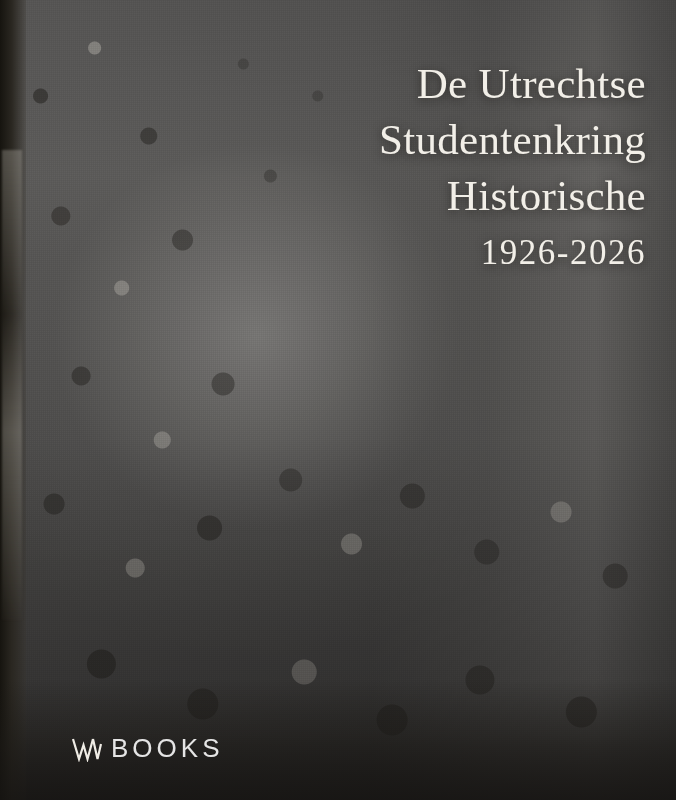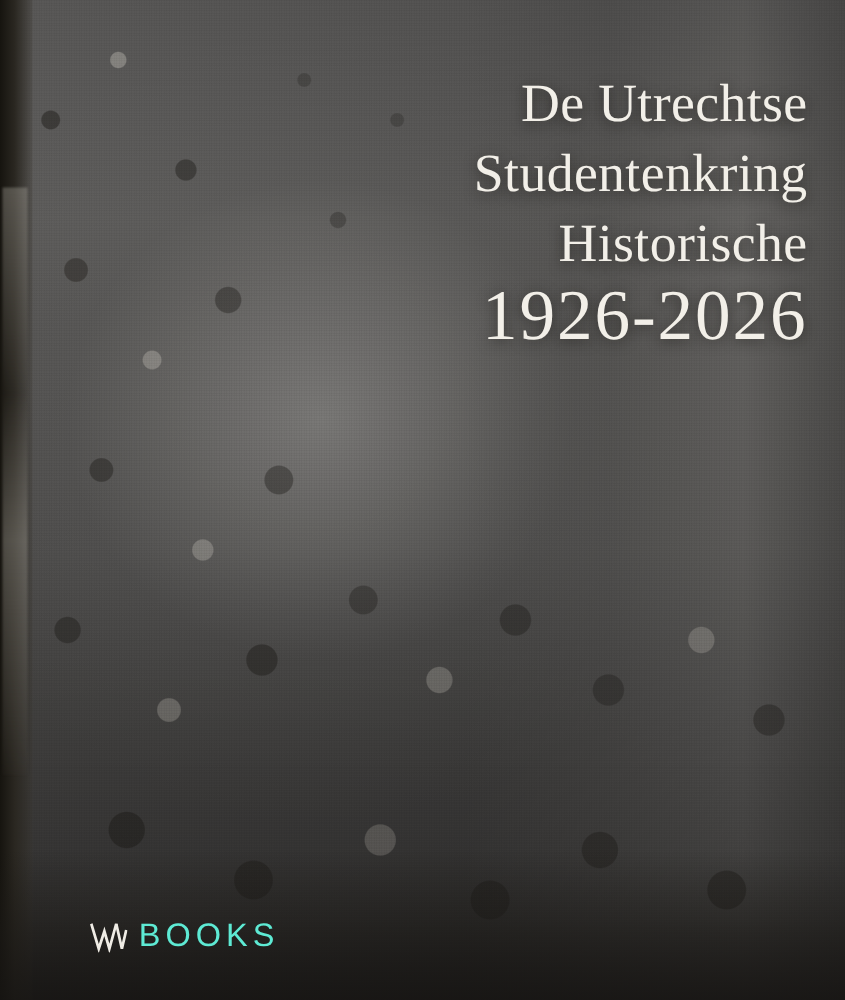--- a/index.html
+++ b/index.html
@@ -114,21 +114,21 @@
   }
   .title-line {
     font-family: "Liberation Serif", serif;
     font-size: 43px;
     line-height: 56px;
     letter-spacing: 0.3px;
     white-space: nowrap;
   }
   .title-years {
     font-family: "Liberation Serif", serif;
-    font-size: 57px;
+    font-size: 35px;
     line-height: 58px;
     letter-spacing: 1.5px;
   }
   .subtitle {
     margin-top: 14px;
     font-family: "Liberation Serif", serif;
     font-style: italic;
     font-size: 21px;
     line-height: 28px;
     color: #efece4;
@@ -146,21 +146,21 @@
     gap: 9px;
     color: #efece5;
   }
   .pub-mark {
     display: block;
   }
   .pub-word {
     font-family: "Liberation Sans", sans-serif;
     font-size: 26px;
     letter-spacing: 4px;
-    color: #5eead4;
+    color: #e5e5e5;
   }
 </style>
 </head>
 <body>
 
 <div class="cover">
 
   <div class="photo"></div>
   <div class="grain"></div>
   <div class="noise"></div>

